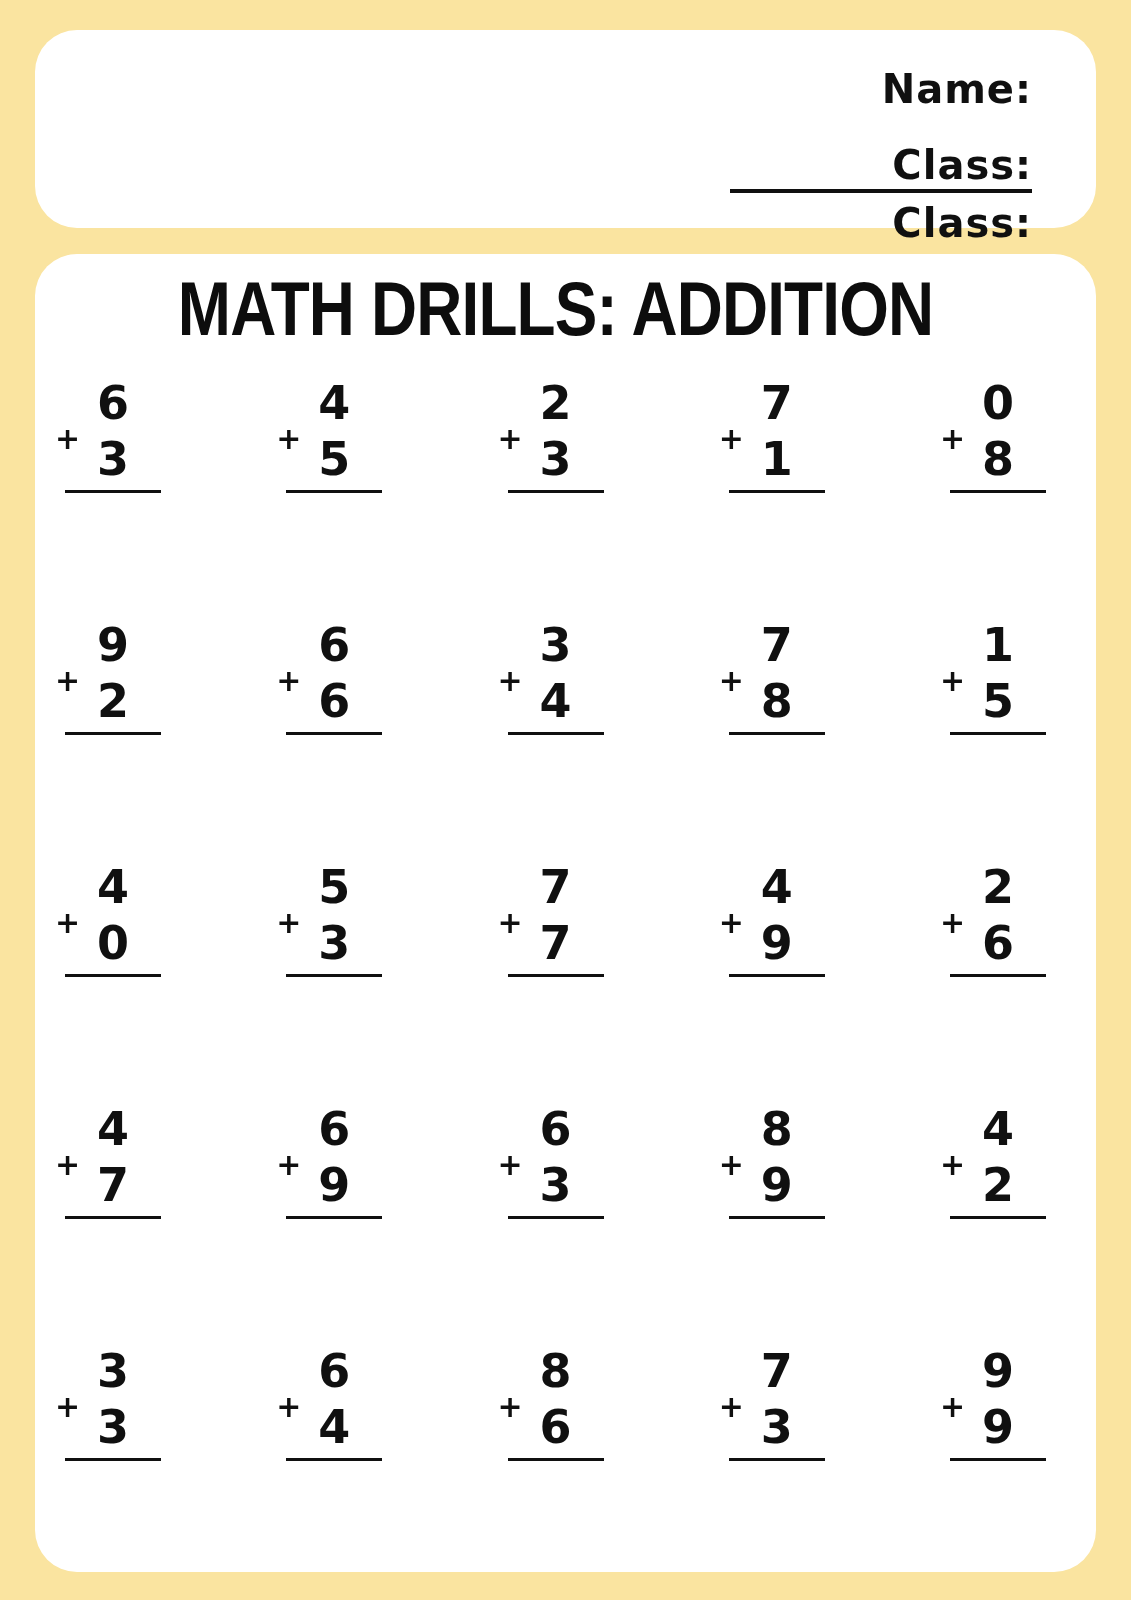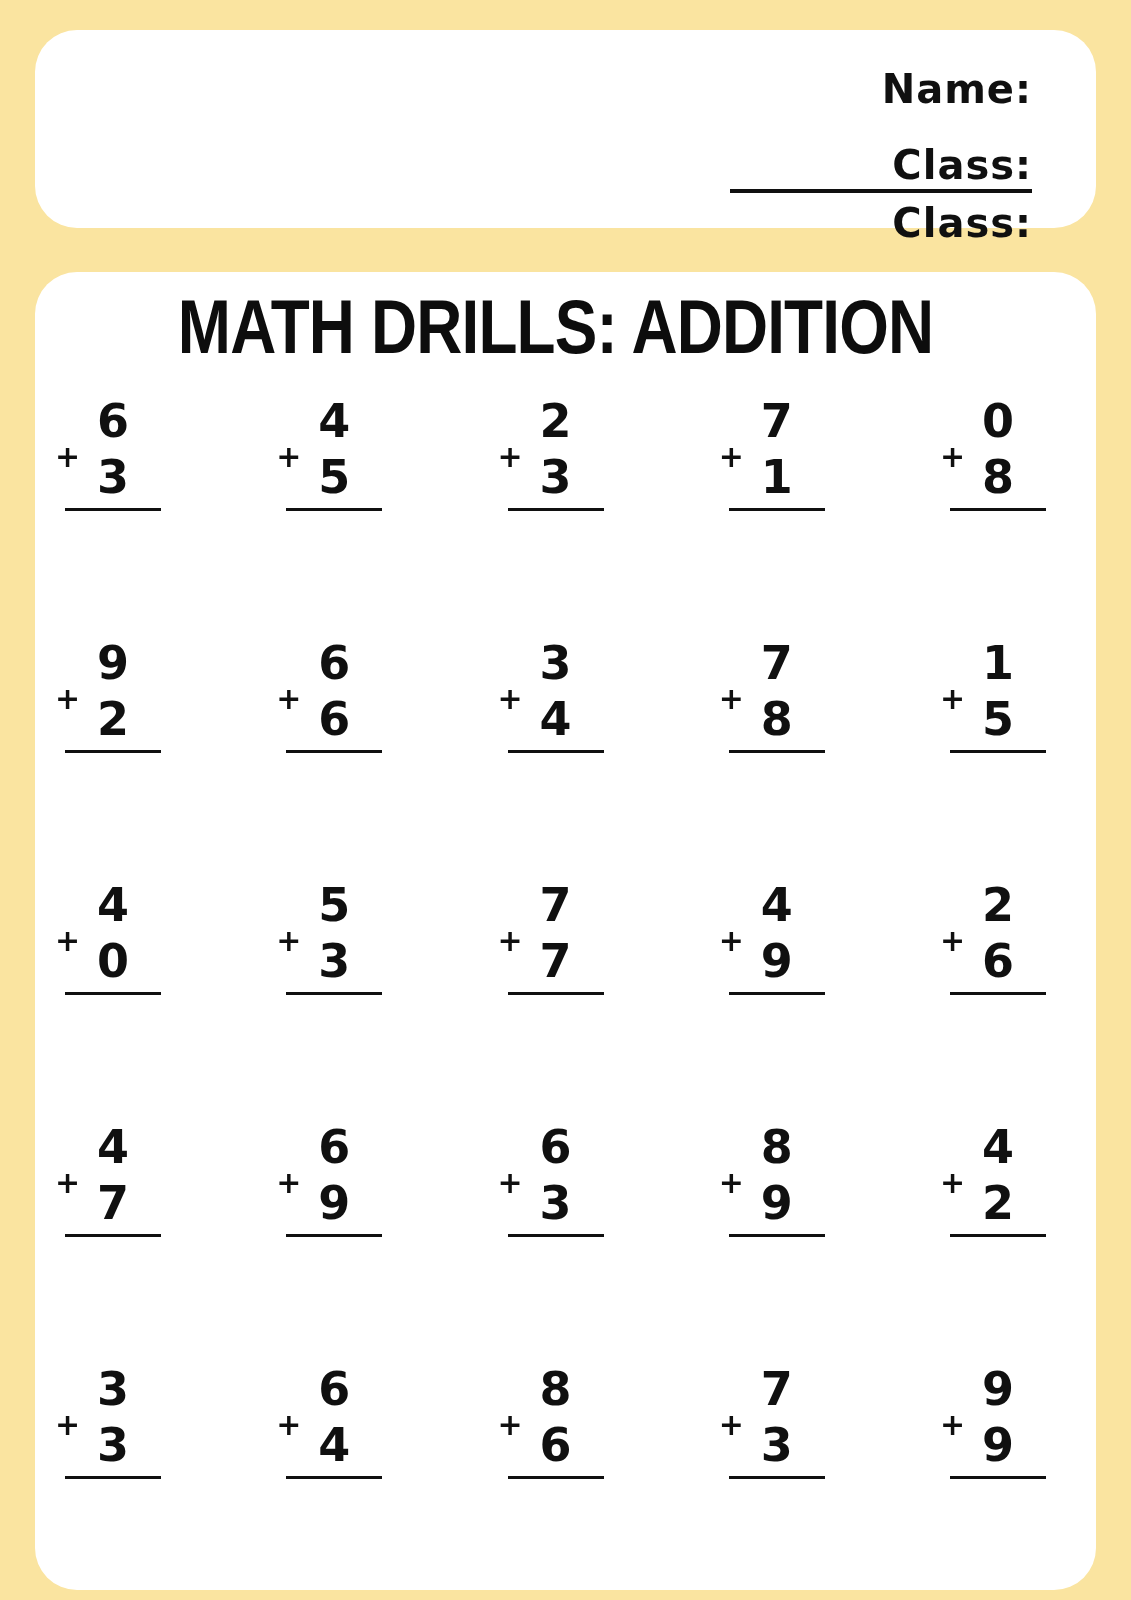--- a/index.html
+++ b/index.html
@@ -45,21 +45,21 @@
     height: 0;
     margin: 0 0 7px 18px;
   }
   .hline-name  { flex: 1; }
   .hline-class { width: 302px; }
   .hline-date  { flex: 1; }
   .date-label  { margin-left: 50px; }
 
   
   .main-card {
-    margin-top: 44px;
+    margin-top: 26px;
     height: 1318px;
     padding: 16px 50px 0 30px;
   }
   .page-title {
     margin: 0;
     text-align: center;
     font-family: "Liberation Sans", "DejaVu Sans", sans-serif;
     font-size: 76px;
     font-weight: 800;
     line-height: 1.02;

